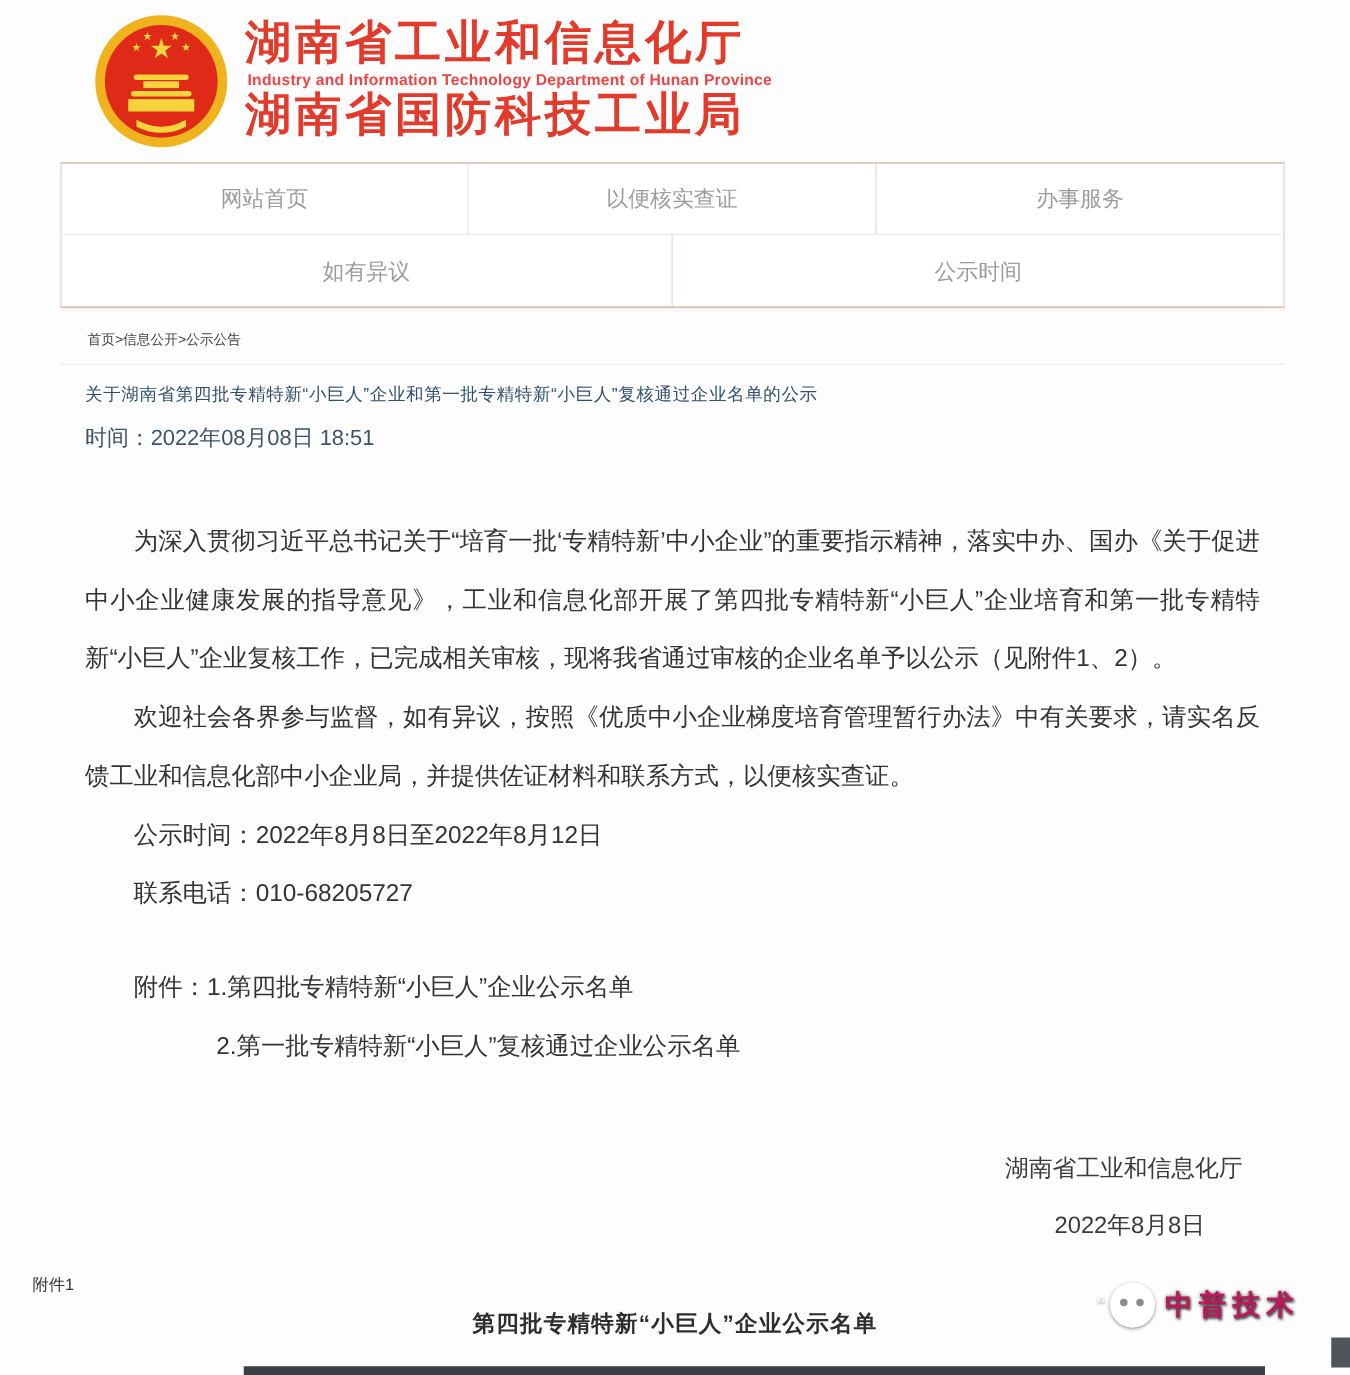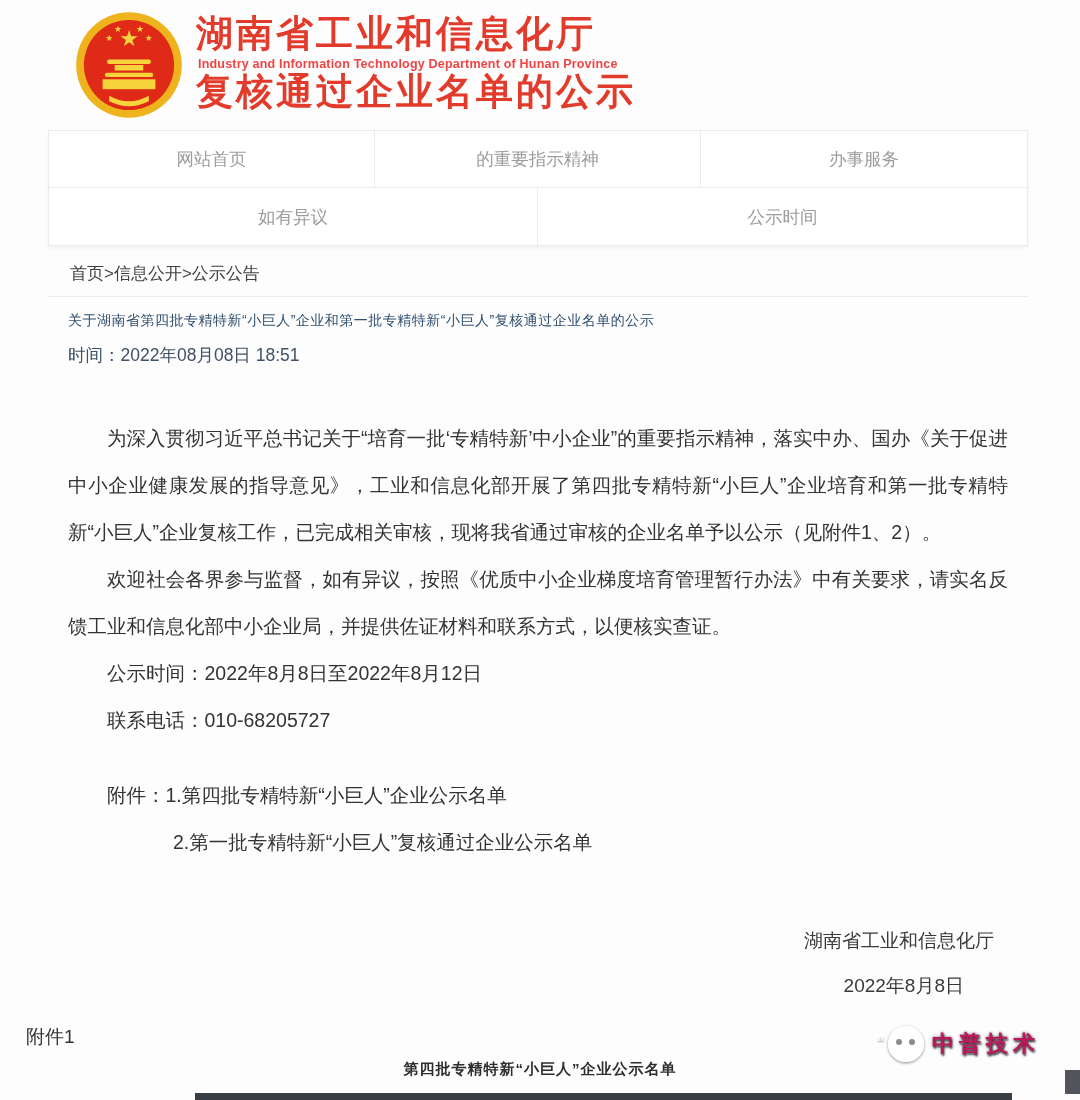--- a/index.html
+++ b/index.html
@@ -23,44 +23,44 @@
   .nav-row.r2 { grid-template-columns:1fr 1fr; }
   .nav-cell { height:57px; display:flex; align-items:center; justify-content:center;
               font-size:17.5px; color:#9c9c9c; border-right:1px solid #ebebeb;
               border-bottom:1px solid #ebebeb; cursor:pointer; background:#fff; }
   .nav-row .nav-cell:last-child { border-right:none; }
   .nav-row.r2 .nav-cell { border-bottom:none; }
 
   
   .breadcrumb-bar { width:980px; margin-left:48px; padding:16px 0 11px 22px;
                     border-bottom:1px solid #ededed; }
-  .breadcrumb { font-size:17px; color:#3f3f3f; cursor:pointer; }
+  .breadcrumb { font-size:11px; color:#3f3f3f; cursor:pointer; }
 
   
   .article { width:980px; margin-left:48px; padding:0 20px; }
   .article-title { margin-top:15px; color:#2f4f6e; font-weight:normal;
                    font-size:14px; letter-spacing:.5px; }
   .article-time { margin-top:13px; text-align:left; color:#3e5168; font-size:17.5px; }
 
   .body-text { margin-top:48px; color:#333; font-size:19.5px; line-height:47px;
                text-align:justify; }
   .para { text-indent:2em; }
   .info-line { text-indent:2em; }
   .attach-block { margin-top:28px; }
   .attach-line1 { text-indent:2em; }
   .attach-line2 { padding-left:105px; }
 
   .signature { margin-top:52px; text-align:right; color:#3a3a3a; font-size:19px; line-height:45px; }
   .sig-org { padding-right:14px; }
   .sig-date { padding-right:44px; }
 
   
-  .attach1-label { margin-top:16px; margin-left:26px; color:#333; font-size:19px; }
+  .attach1-label { margin-top:16px; margin-left:26px; color:#333; font-size:13px; }
   .table-title { margin-top:10px; text-align:center; color:#2e2e2e; font-weight:bold;
-                 font-size:15px; letter-spacing:1px; }
+                 font-size:18px; letter-spacing:1px; }
 
   
   .watermark { position:absolute; left:878px; top:1026px; display:flex; align-items:center;
                pointer-events:none; }
   .wm-logo { position:relative; width:36px; height:36px; border-radius:50%;
              background:rgba(255,255,255,.92); box-shadow:0 1px 3px rgba(0,0,0,.45); }
   .wm-logo .eye { position:absolute; width:6px; height:6px; border-radius:50%;
                   background:#8d8d8d; top:13px; }
   .wm-logo .eye.l { left:8px; } .wm-logo .eye.r { left:21px; }
   .wm-quote { color:rgba(255,255,255,.95); font-size:18px; margin-right:4px;
@@ -90,28 +90,28 @@
       <text x="68" y="28" font-size="8" text-anchor="middle" fill="#f7d33c">★</text>
       <rect x="30" y="45" width="40" height="4" rx="2" fill="#f7d33c"></rect>
       <rect x="37" y="50" width="26" height="5" fill="#f7d33c"></rect>
       <rect x="28" y="57" width="44" height="4" rx="2" fill="#f7d33c"></rect>
       <rect x="26" y="63" width="48" height="9" fill="#f7d33c"></rect>
       <path d="M32 78 q18 10 36 0 l0 5 q-18 9 -36 0 z" fill="#f7d33c"></path>
     </svg>
     <div class="org-block">
       <div class="org-line">湖南省工业和信息化厅</div>
       <div class="org-en">Industry and Information Technology Department of Hunan Province</div>
-      <div class="org-line">复核通过企业名单的公示</div>
+      <div class="org-line">湖南省国防科技工业局</div>
     </div>
   </div>
 
   <div class="nav">
     <div class="nav-row r1">
       <div class="nav-cell">网站首页</div>
-      <div class="nav-cell">的重要指示精神</div>
+      <div class="nav-cell">以便核实查证</div>
       <div class="nav-cell">办事服务</div>
     </div>
     <div class="nav-row r2">
       <div class="nav-cell">如有异议</div>
       <div class="nav-cell">公示时间</div>
     </div>
   </div>
 
   <div class="breadcrumb-bar">
     <span class="breadcrumb">首页&gt;信息公开&gt;公示公告</span>

